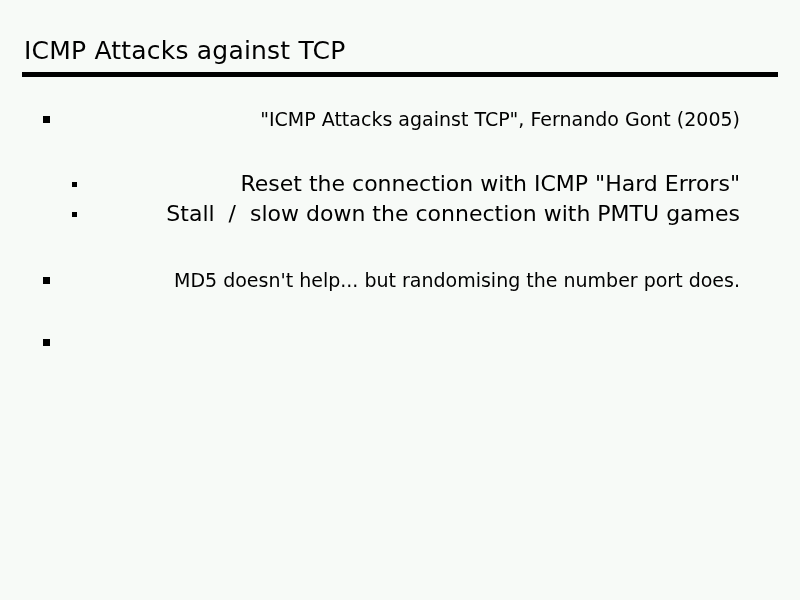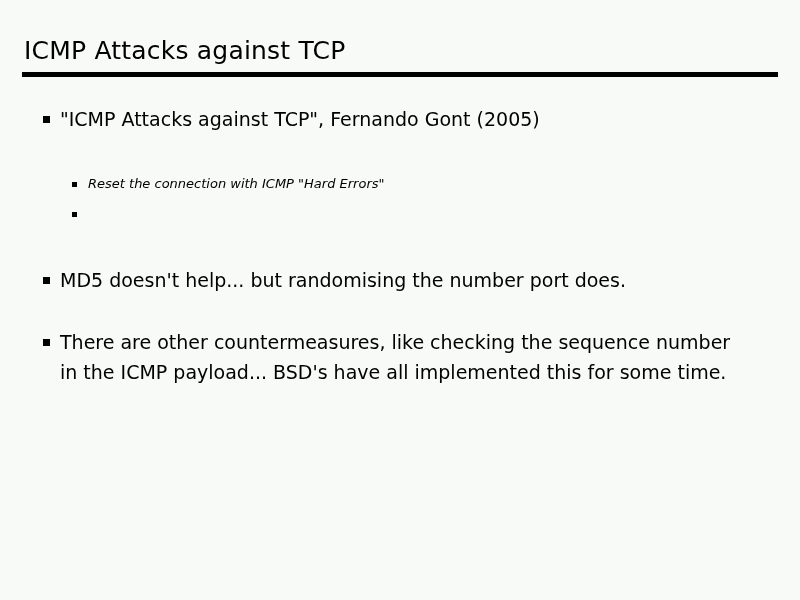--- a/index.html
+++ b/index.html
@@ -14,20 +14,21 @@
     color: #000000;
     overflow: hidden;
   }
 
   .slide {
     position: relative;
     width: 800px;
     height: 600px;
     background: #f7faf7;
     box-sizing: border-box;
+    text-align: right;
   }
 
   
   .slide-title {
     position: absolute;
     left: 24px;
     top: 36px;
     font-size: 25px;
     line-height: 30px;
     letter-spacing: 0.2px;
@@ -72,24 +73,23 @@
     top: 12px;
     width: 7px;
     height: 7px;
     background: #000000;
   }
 
   
   .lvl2 {
     padding-left: 88px;
     padding-right: 60px;
-    font-size: 13px;
+    font-size: 22px;
     line-height: 30px;
     min-height: 30px;
-    font-style: italic;
   }
   .lvl2 > .marker {
     position: absolute;
     left: 72px;
     top: 13px;
     width: 5px;
     height: 5px;
     background: #000000;
   }
 
@@ -121,30 +121,30 @@
 
     <div class="gap-lg"></div>
 
     <div class="bullet lvl2">
       <span class="marker"></span>
       <span class="btext">Reset the connection with ICMP "Hard Errors"</span>
     </div>
 
     <div class="bullet lvl2">
       <span class="marker"></span>
+      <span class="btext">Stall  /  slow down the connection with PMTU games</span>
     </div>
 
     <div class="gap-md"></div>
 
     <div class="bullet lvl1">
       <span class="marker"></span>
       <span class="btext">MD5 doesn't help... but randomising the number port does.</span>
     </div>
 
     <div class="gap-sm"></div>
 
     <div class="bullet lvl1">
       <span class="marker"></span>
-      <span class="btext">There are other countermeasures, like checking the sequence number in the ICMP payload... BSD's have all implemented this for some time.</span>
     </div>
 
   </div>
 </div>
 
 </body></html>

